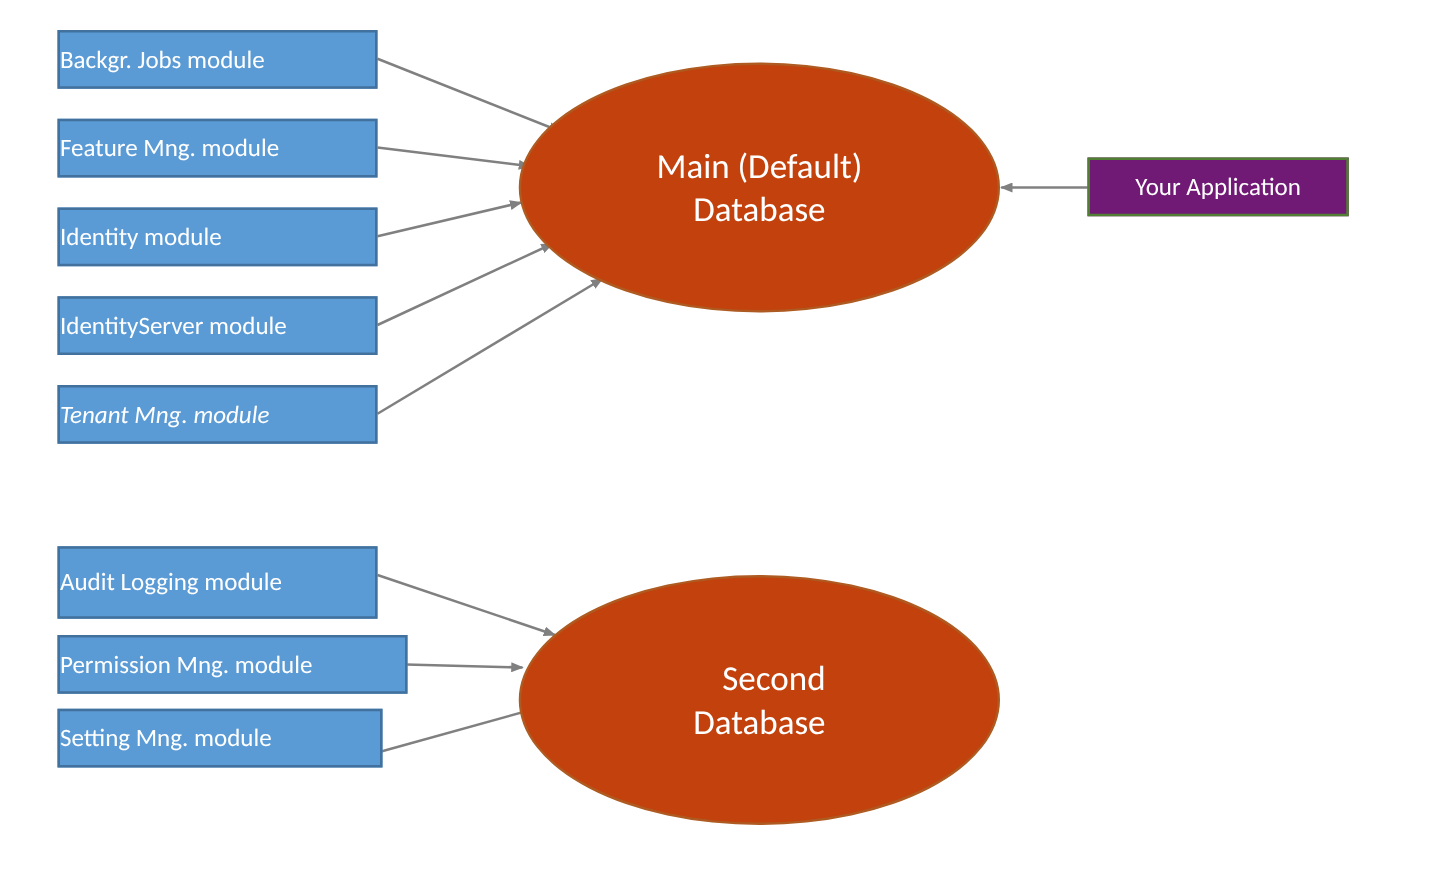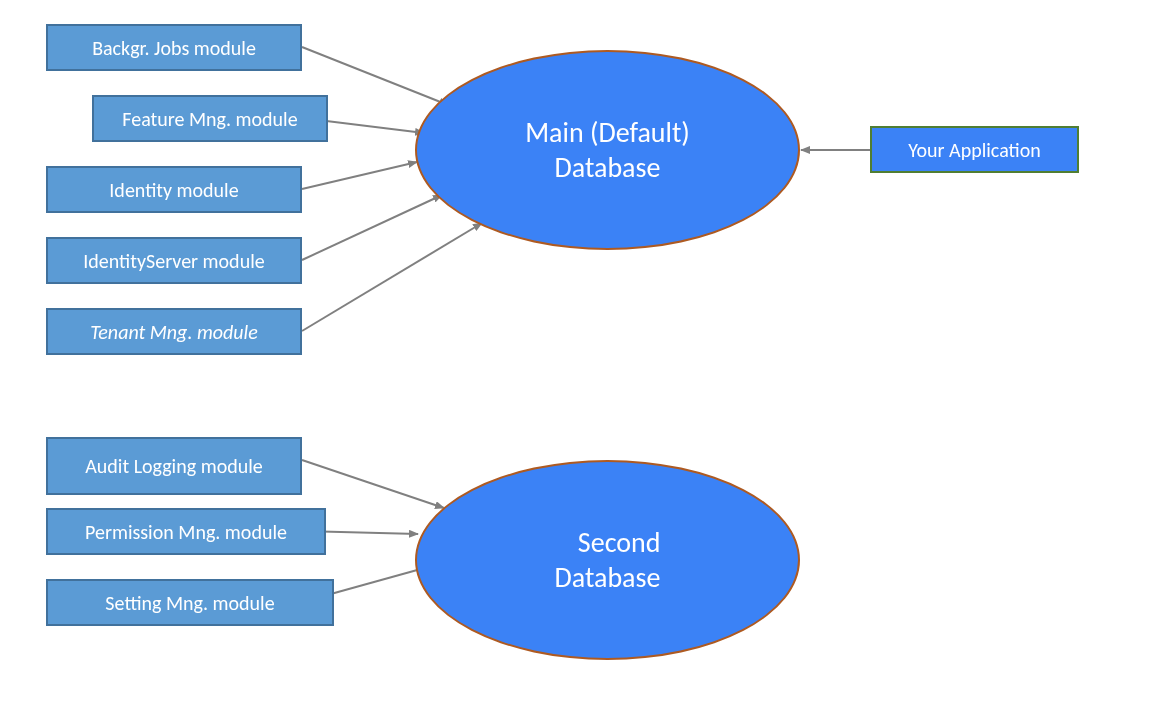--- a/index.html
+++ b/index.html
@@ -12,40 +12,39 @@
     position: relative;
   }
   .module-box {
     position: absolute;
     border: 2px solid #41719c;
     background: #5b9bd5;
     color: #ffffff;
     font-size: 20px;
     display: flex;
     align-items: center;
-    justify-content: center;
     box-sizing: border-box;
     text-align: center;
   }
   .app-box {
     position: absolute;
     border: 2px solid #507e32;
-    background: #3b82f6;
+    background: #701a75;
     color: #ffffff;
     font-size: 20px;
     display: flex;
     align-items: center;
     justify-content: center;
     box-sizing: border-box;
     text-align: center;
   }
   .db-ellipse {
     position: absolute;
     border: 2px solid #ae5a21;
-    background: #3b82f6;
+    background: #c2410c;
     color: #ffffff;
     border-radius: 50%;
     display: flex;
     align-items: center;
     justify-content: center;
     box-sizing: border-box;
     text-align: center;
     font-size: 28px;
     line-height: 1.25;
   }
@@ -77,21 +76,21 @@
   <line x1="870" y1="150" x2="801" y2="150" stroke="#808080" stroke-width="2" marker-end="url(#arrowhead)"></line>
 
   <line x1="302" y1="460" x2="444" y2="508" stroke="#808080" stroke-width="2" marker-end="url(#arrowhead)"></line>
   <line x1="302" y1="531" x2="418" y2="534" stroke="#808080" stroke-width="2" marker-end="url(#arrowhead)"></line>
   <line x1="302" y1="602" x2="446" y2="562" stroke="#808080" stroke-width="2" marker-end="url(#arrowhead)"></line>
 </svg>
 
 <div class="module-box" style="left:46px; top:24px;  width:256px; height:47px;">
     <span>Backgr. Jobs module</span>
   </div>
-<div class="module-box" style="left:46px; top:95px;  width:236px; height:47px;margin-left:46px;">
+<div class="module-box" style="left:46px; top:95px;  width:256px; height:47px;">
     <span>Feature Mng. module</span>
   </div>
 <div class="module-box" style="left:46px; top:166px; width:256px; height:47px;">
     <span>Identity module</span>
   </div>
 <div class="module-box" style="left:46px; top:237px; width:256px; height:47px;">
     <span>IdentityServer module</span>
   </div>
 <div class="module-box" style="left:46px; top:308px; width:256px; height:47px;font-style:italic;">
     <span>Tenant Mng. module</span>
@@ -107,21 +106,21 @@
 <div class="app-box" style="left:870px; top:126px; width:209px; height:47px;">
     <span>Your Application</span>
   </div>
 
 <div class="module-box" style="left:46px; top:437px; width:256px; height:58px;">
     <span>Audit Logging module</span>
   </div>
 <div class="module-box" style="left:46px; top:508px; width:280px; height:47px;">
     <span>Permission Mng. module</span>
   </div>
-<div class="module-box" style="left:46px; top:579px; width:288px; height:47px;">
+<div class="module-box" style="left:46px; top:567px; width:260px; height:47px;">
     <span>Setting Mng. module</span>
   </div>
 
 <div class="db-ellipse" style="left:415px; top:460px; width:385px; height:200px;text-align:right;">
   <div>
     <span>Second</span><br>
     <span>Database</span>
   </div>
 </div>
 

